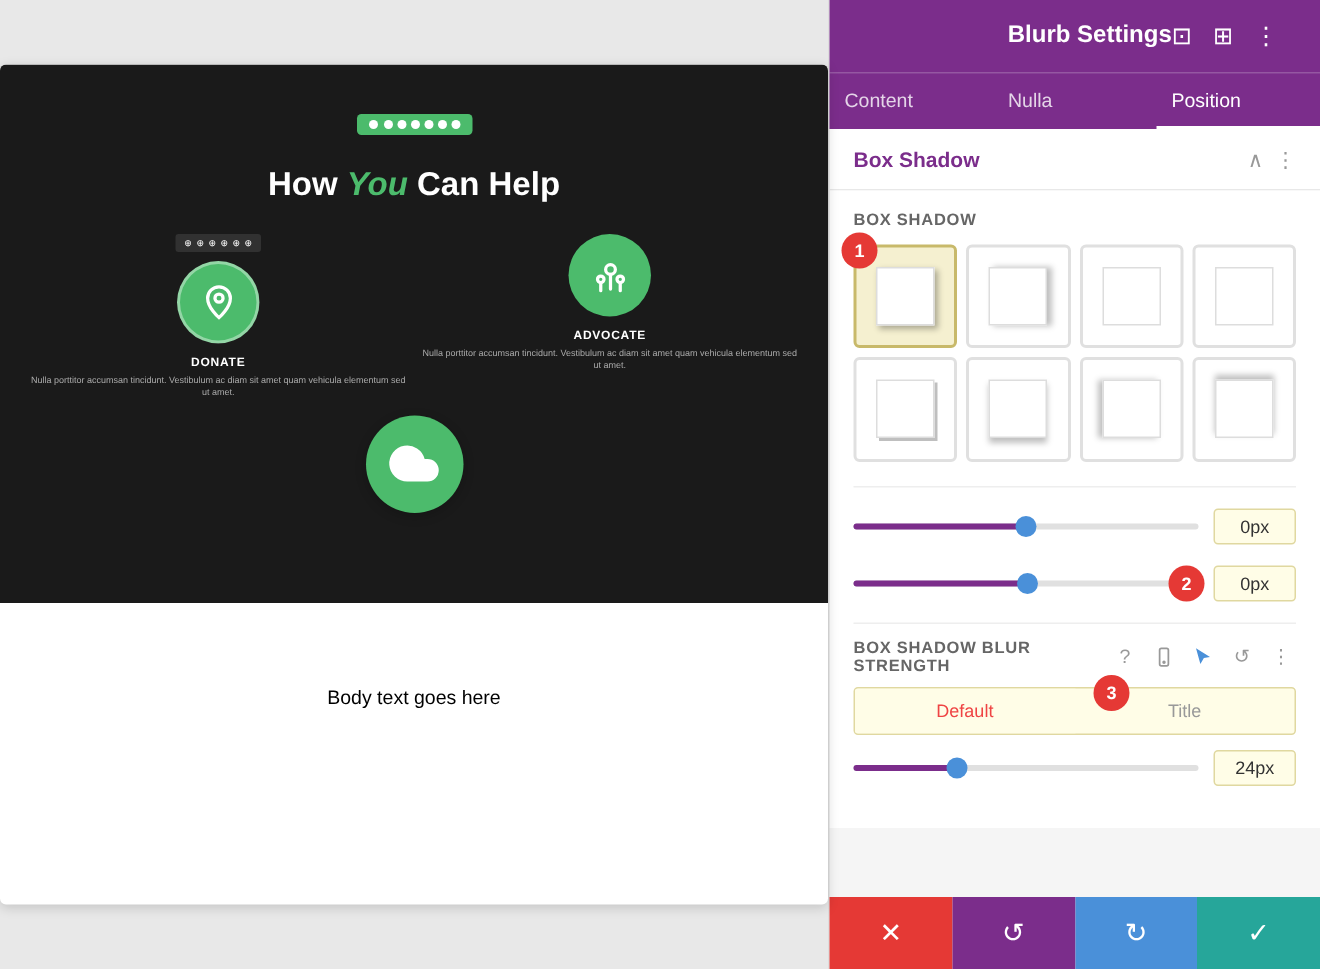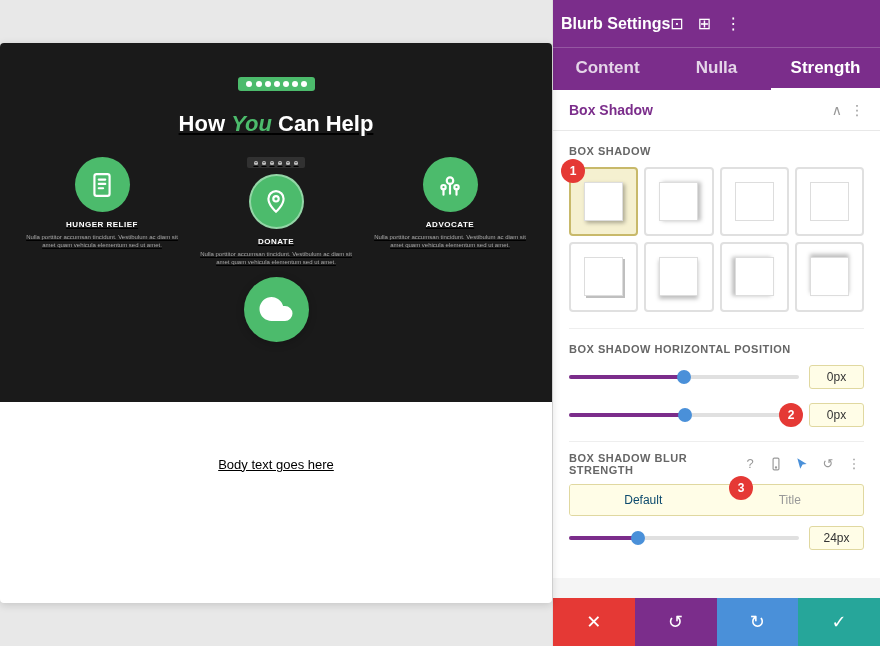--- a/index.html
+++ b/index.html
@@ -22,21 +22,20 @@
       position: relative;
     }
 
     .preview-card {
       background: white;
       width: 552px;
       min-height: 560px;
       border-radius: 4px;
       overflow: hidden;
       box-shadow: 0 2px 8px rgba(0,0,0,0.15);
-      text-decoration: underline;
     }
 
     .preview-dark-section {
       background: #1a1a1a;
       padding: 30px 20px 60px;
       position: relative;
     }
 
     .preview-title {
       color: white;
@@ -176,24 +175,24 @@
       width: 360px;
       background: #f5f5f5;
       display: flex;
       flex-direction: column;
       height: 646px;
       border-left: 1px solid #ddd;
     }
 
     .panel-header {
       background: #7b2d8b;
-      padding: 14px 8px;
-      display: flex;
-      align-items: center;
-      justify-content: flex-start;
+      padding: 14px 28px;
+      display: flex;
+      align-items: center;
+      justify-content: flex-end;
     }
 
     .panel-title {
       color: white;
       font-size: 16px;
       font-weight: 600;
     }
 
     .panel-header-icons {
       display: flex;
@@ -209,24 +208,24 @@
 
     .panel-tabs {
       background: #7b2d8b;
       display: flex;
       border-top: 1px solid rgba(255,255,255,0.2);
     }
 
     .panel-tab {
       flex: 1;
       padding: 10px;
-      text-align: center;
+      text-align: left;
       color: rgba(255,255,255,0.8);
-      font-size: 17px;
-      font-weight: 700;
+      font-size: 13px;
+      font-weight: 400;
       cursor: pointer;
     }
 
     .panel-tab.active {
       color: white;
       border-bottom: 2px solid white;
     }
 
     .panel-content {
       flex: 1;
@@ -415,21 +414,21 @@
       flex: 1;
       padding: 8px;
       text-align: center;
       font-size: 12px;
       color: #999;
       cursor: pointer;
     }
 
     .hover-tab.active {
       background: #fffde7;
-      color: #0c4a6e;
+      color: #ef4444;
       font-weight: 500;
     }
 
     
     .action-bar {
       display: flex;
       height: 48px;
       flex-shrink: 0;
     }
 
@@ -491,30 +490,20 @@
             <div class="toolbar-icon-small" style="width:6px;height:6px;background:white;border-radius:50%;"></div>
           </div>
         </div>
       </div>
       <h2 class="preview-title">
         <span>How </span><span class="highlight">You</span><span> Can Help</span>
       </h2>
 
       <div class="blurbs-row">
 
-        <div class="blurb-item">
-          <div class="blurb-icon-circle">
-            <svg viewBox="0 0 24 24">
-                <rect x="5" y="2" width="14" height="20" rx="2" stroke-width="2"></rect>
-                <path d="M9 7h6M9 11h6M9 15h4" stroke-width="2" stroke-linecap="round"></path>
-              </svg>
-          </div>
-          <div class="blurb-label">HUNGER RELIEF</div>
-          <div class="blurb-text">Nulla porttitor accumsan tincidunt. Vestibulum ac diam sit amet quam vehicula elementum sed ut amet.</div>
-        </div>
 
 
         <div class="blurb-item selected-blurb-wrapper" style="position:relative;">
           <div class="selected-blurb-toolbar" style="font-size:6px;color:white;">
             <span>⊕</span>
               <span>⊕</span>
               <span>⊕</span>
               <span>⊕</span>
               <span>⊕</span>
               <span>⊕</span>
@@ -565,21 +554,21 @@
     <div class="panel-header-icons">
       <span class="header-icon">⊡</span>
       <span class="header-icon">⊞</span>
       <span class="header-icon">⋮</span>
     </div>
   </div>
 
   <div class="panel-tabs">
     <div class="panel-tab">Content</div>
     <div class="panel-tab">Nulla</div>
-    <div class="panel-tab active">Strength</div>
+    <div class="panel-tab active">Position</div>
   </div>
 
   <div class="panel-content">
 
     <div class="section-header">
       <span class="section-title">Box Shadow</span>
       <div class="section-controls">
         <span class="section-control-icon">∧</span>
         <span class="section-control-icon">⋮</span>
       </div>
@@ -617,21 +606,20 @@
           <div class="shadow-inner shadow-left"></div>
         </div>
         <div class="shadow-option">
           <div class="shadow-inner shadow-top"></div>
         </div>
       </div>
 
       <div class="divider" style="margin: 0 0 14px 0;"></div>
 
       <div class="slider-row">
-        <div class="field-label">Box Shadow Horizontal Position</div>
         <div class="slider-with-input">
           <div class="slider-track">
             <div class="slider-fill" style="width:50%;"></div>
             <div class="slider-thumb" style="left:50%;"></div>
           </div>
           <input class="slider-input" type="text" value="0px" style="">
         </div>
       </div>
 
       <div class="slider-row">

